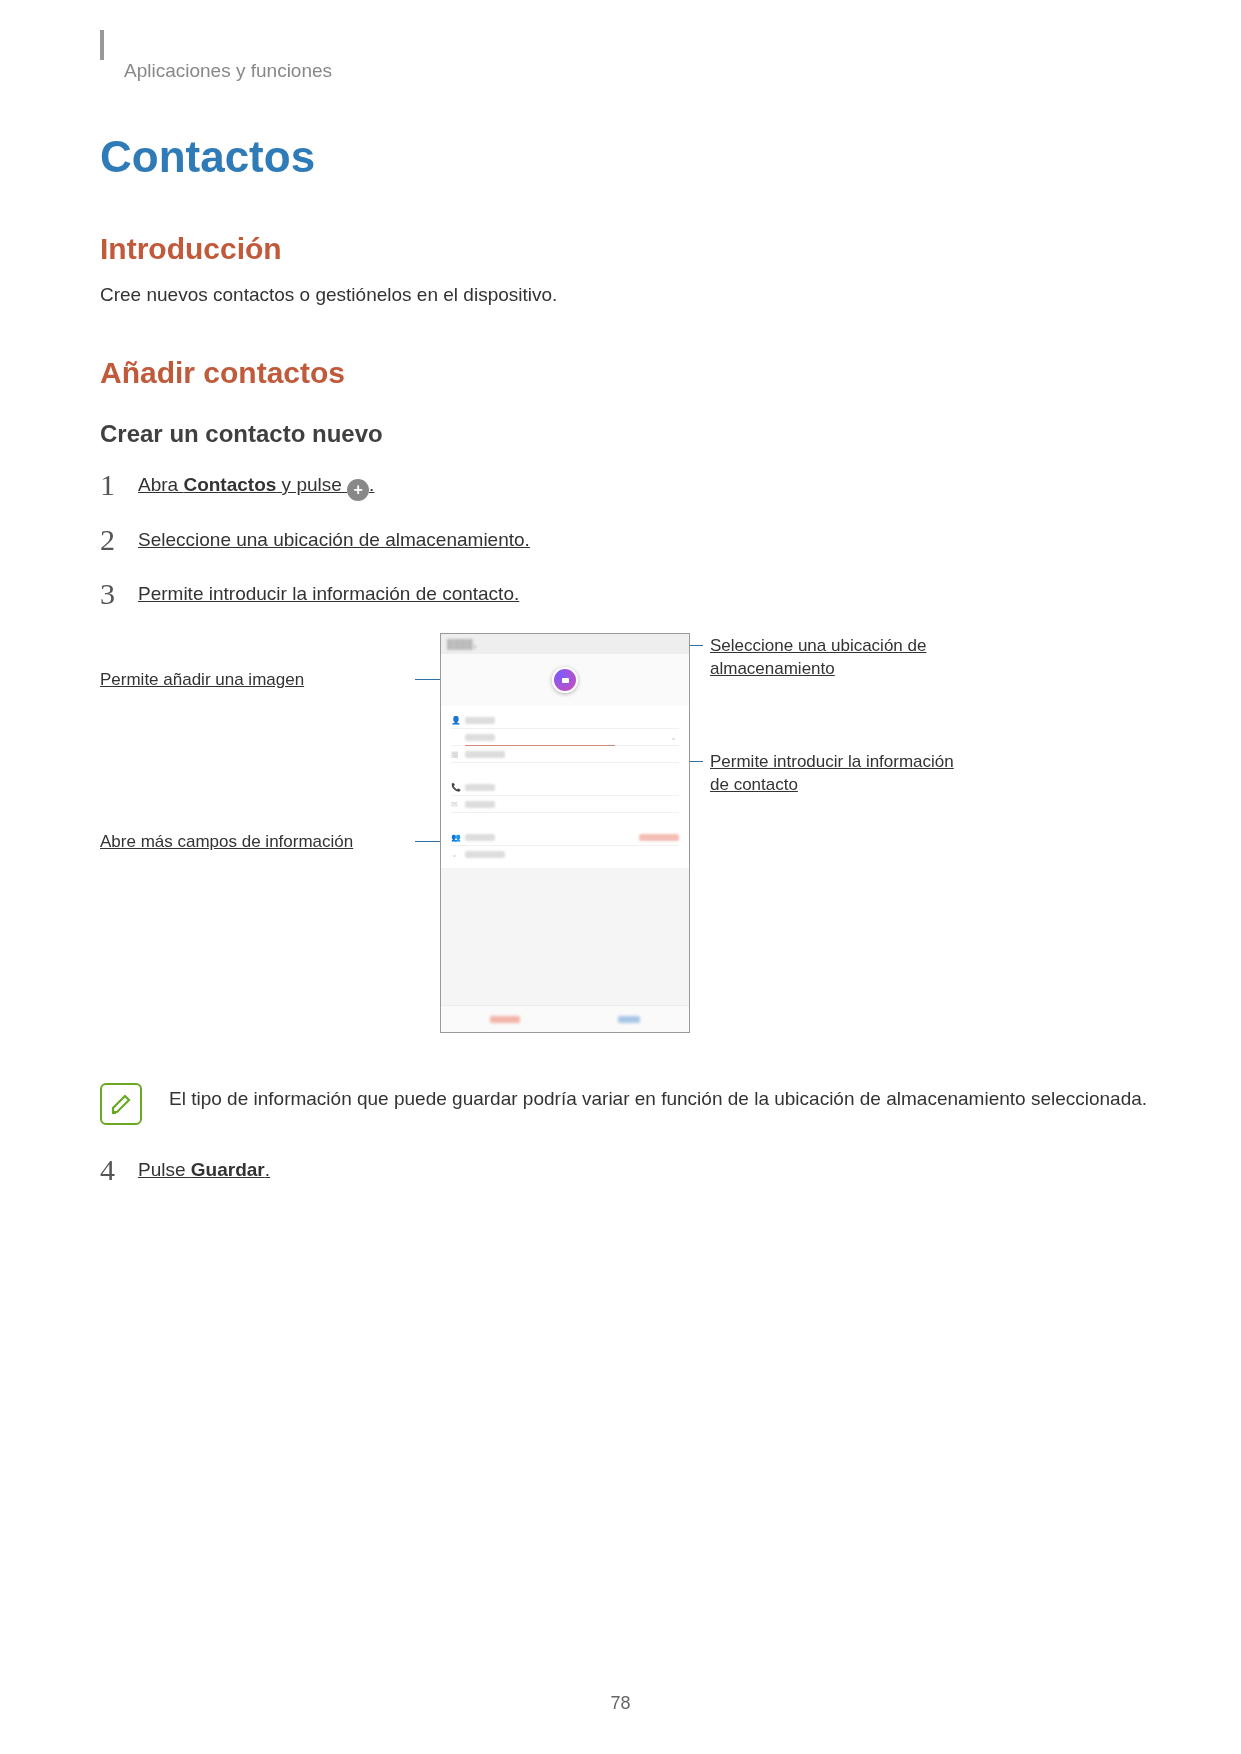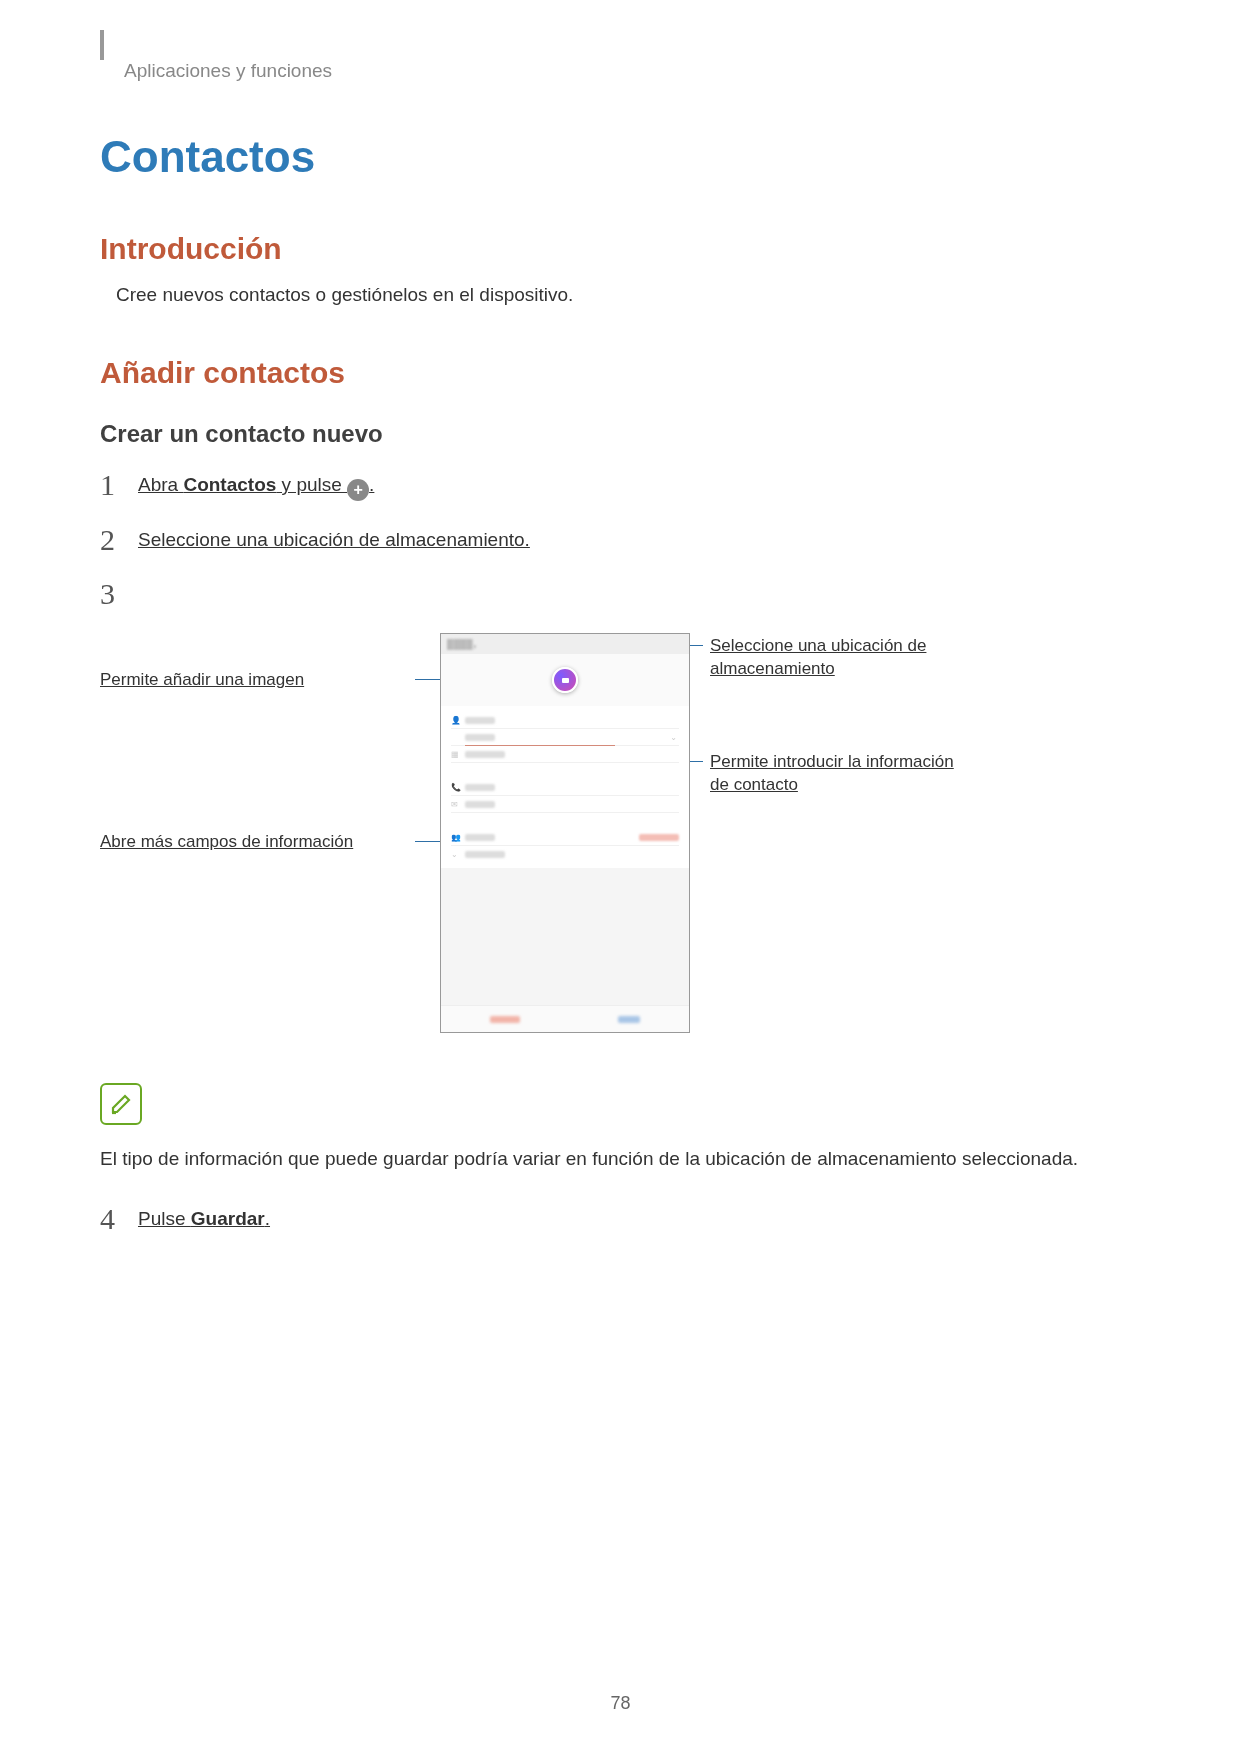--- a/index.html
+++ b/index.html
@@ -39,21 +39,21 @@
   }
   h2 {
     color: #c05a3a;
     font-size: 30px;
     font-weight: 700;
     margin: 0 0 18px 0;
   }
   .intro-text {
     font-size: 19px;
     color: #333;
-    margin: 0 0 50px 16px;
+    margin: 0 0 50px 0;
   }
   h3 {
     color: #404040;
     font-size: 24px;
     font-weight: 700;
     margin: 30px 0 22px 0;
   }
   .steps {
     list-style: none;
     padding: 0;
@@ -227,23 +227,22 @@
   .callout-bracket {
     position: absolute;
     border: 1px solid #2e6fa6;
     border-left: none;
   }
   .cl-left { text-align: left; }
   
   .note {
     display: flex;
     align-items: flex-start;
-    gap: 18px;
+    gap: 27px;
     margin: 10px 0 30px 0;
-    flex-direction: column;
   }
   .note-icon {
     width: 38px;
     height: 38px;
     border: 2.5px solid #6aa823;
     border-radius: 6px;
     display: flex;
     align-items: center;
     justify-content: center;
     color: #6aa823;
@@ -285,20 +284,21 @@
       <span class="step-body">
         <span>Abra </span><strong>Contactos</strong><span> y pulse </span><span class="plus-icon">+</span><span>.</span>
       </span>
     </li>
     <li>
       <span class="step-num">2</span>
       <span class="step-body">Seleccione una ubicación de almacenamiento.</span>
     </li>
     <li>
       <span class="step-num">3</span>
+      <span class="step-body">Permite introducir la información de contacto.</span>
     </li>
   </ol>
 
   <div class="figure-container">
 
     <div class="callout-label cl-left" style="left:0; top:36px; width:310px;">Permite añadir una imagen</div>
     <div class="callout-line" style="left:315px; top:46px; width:115px; height:1px;"></div>
 
     <div class="callout-label cl-left" style="left:0; top:198px; width:310px;">Abre más campos de información</div>
     <div class="callout-line" style="left:315px; top:208px; width:40px; height:1px;"></div>

